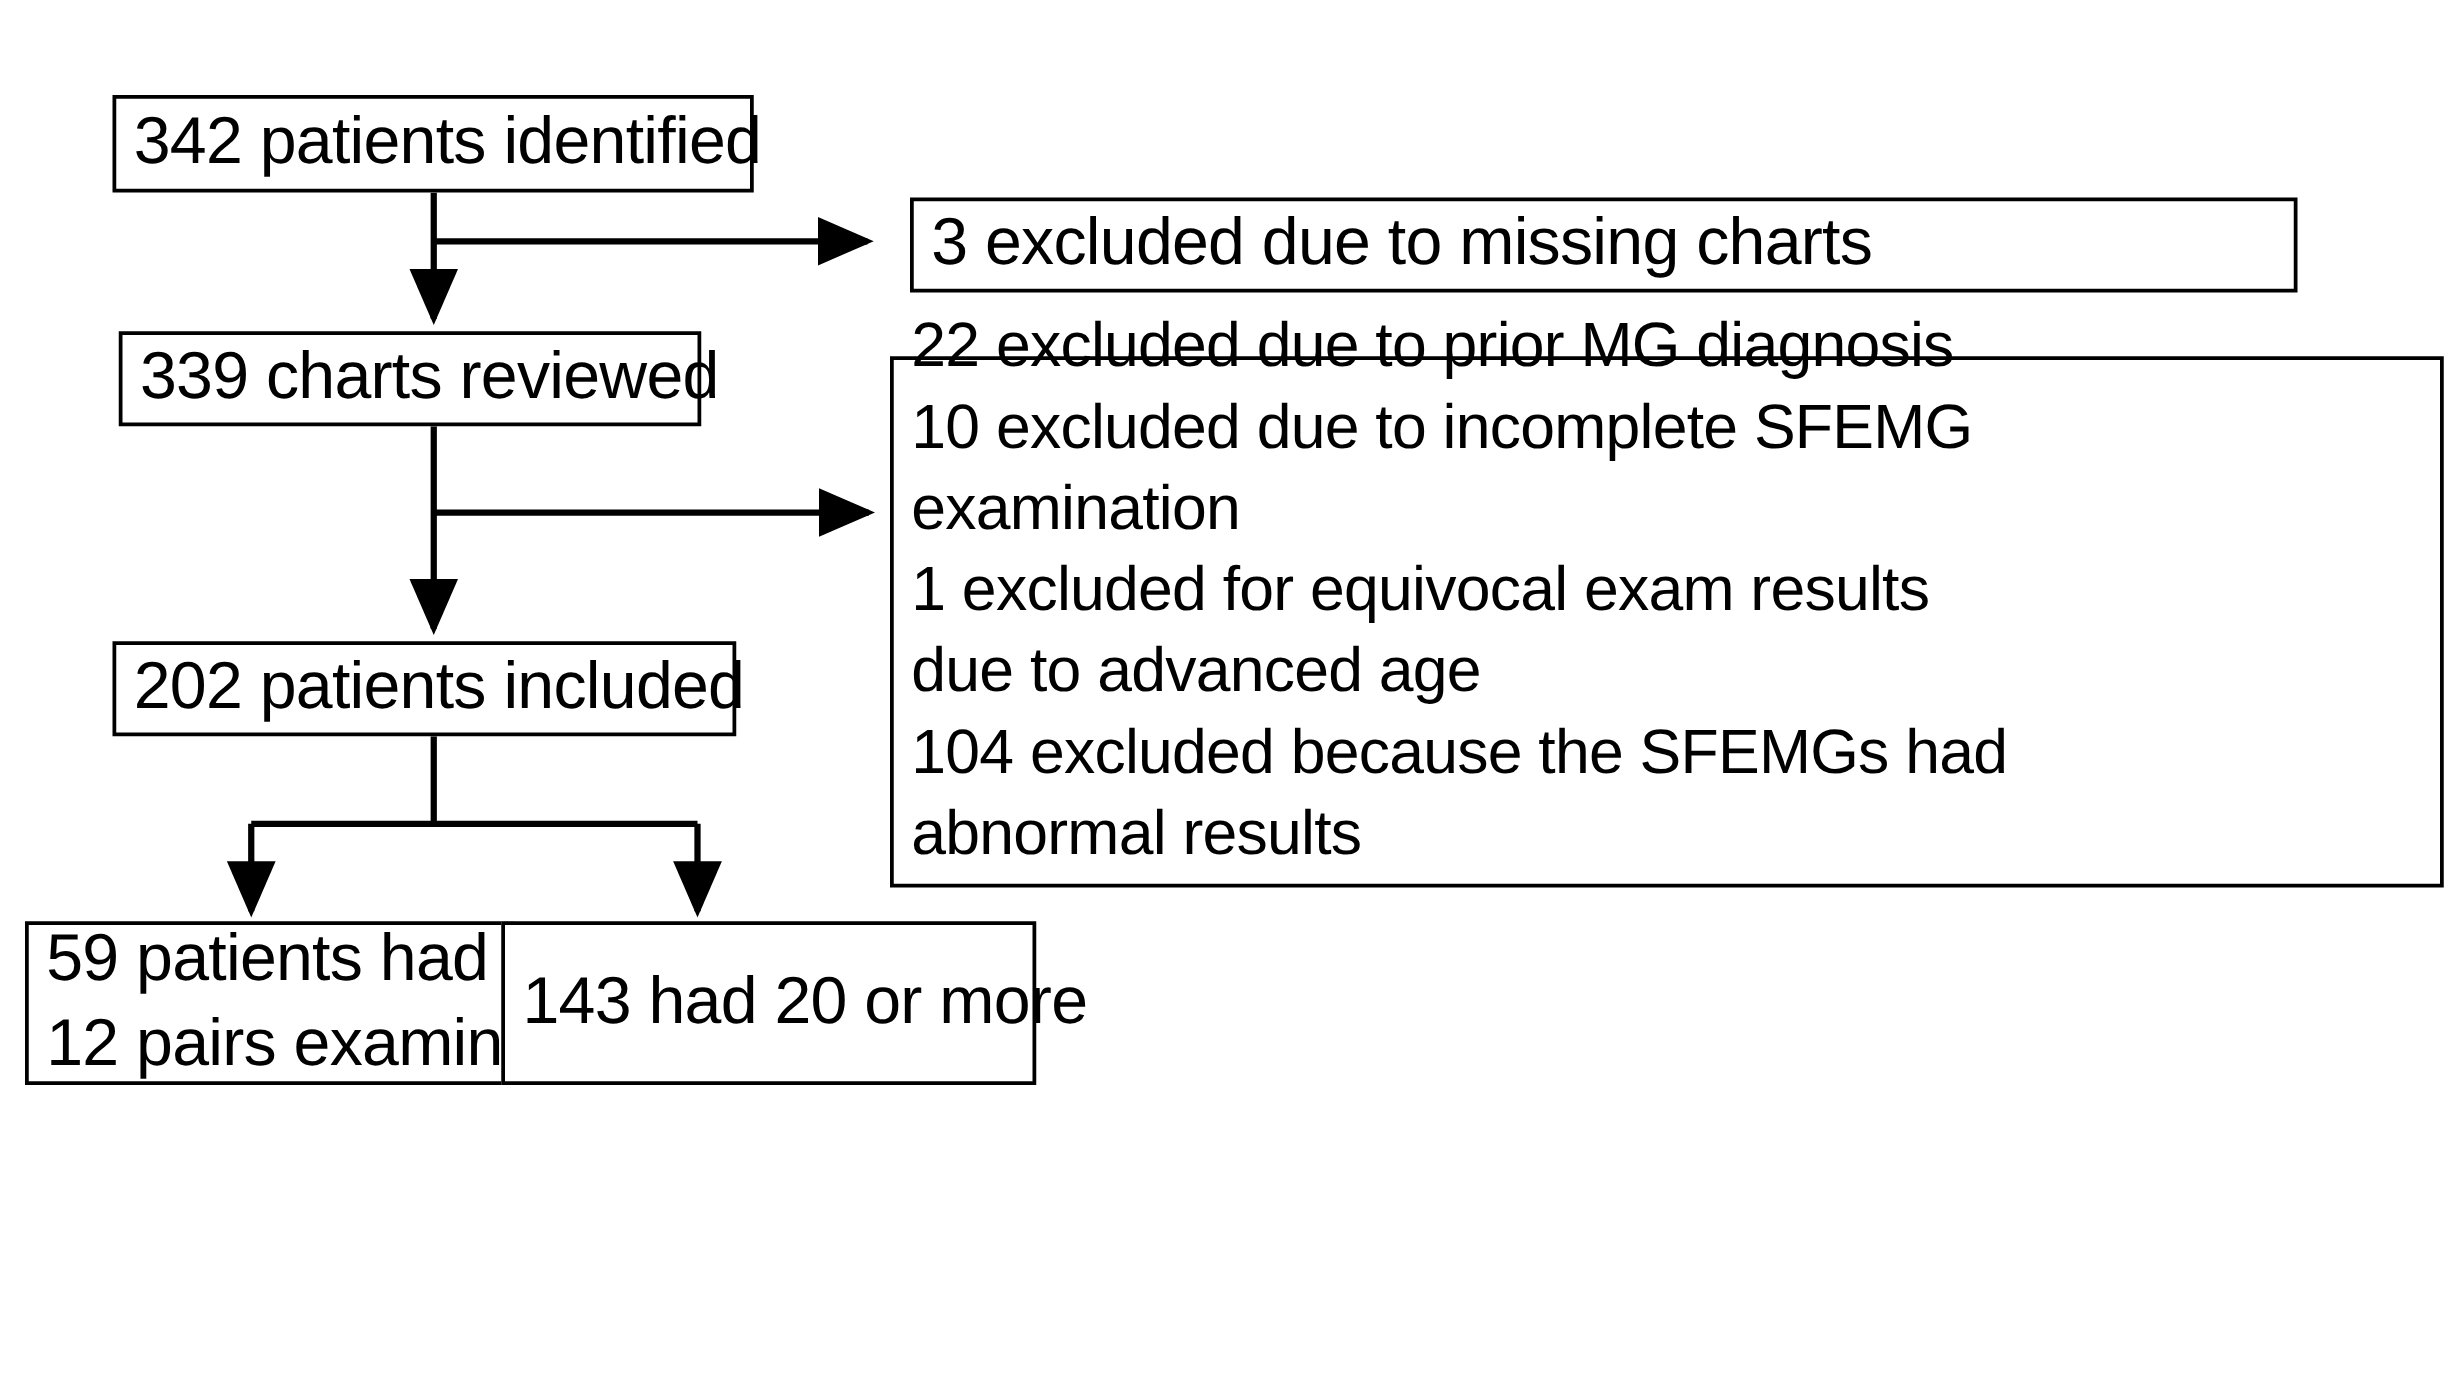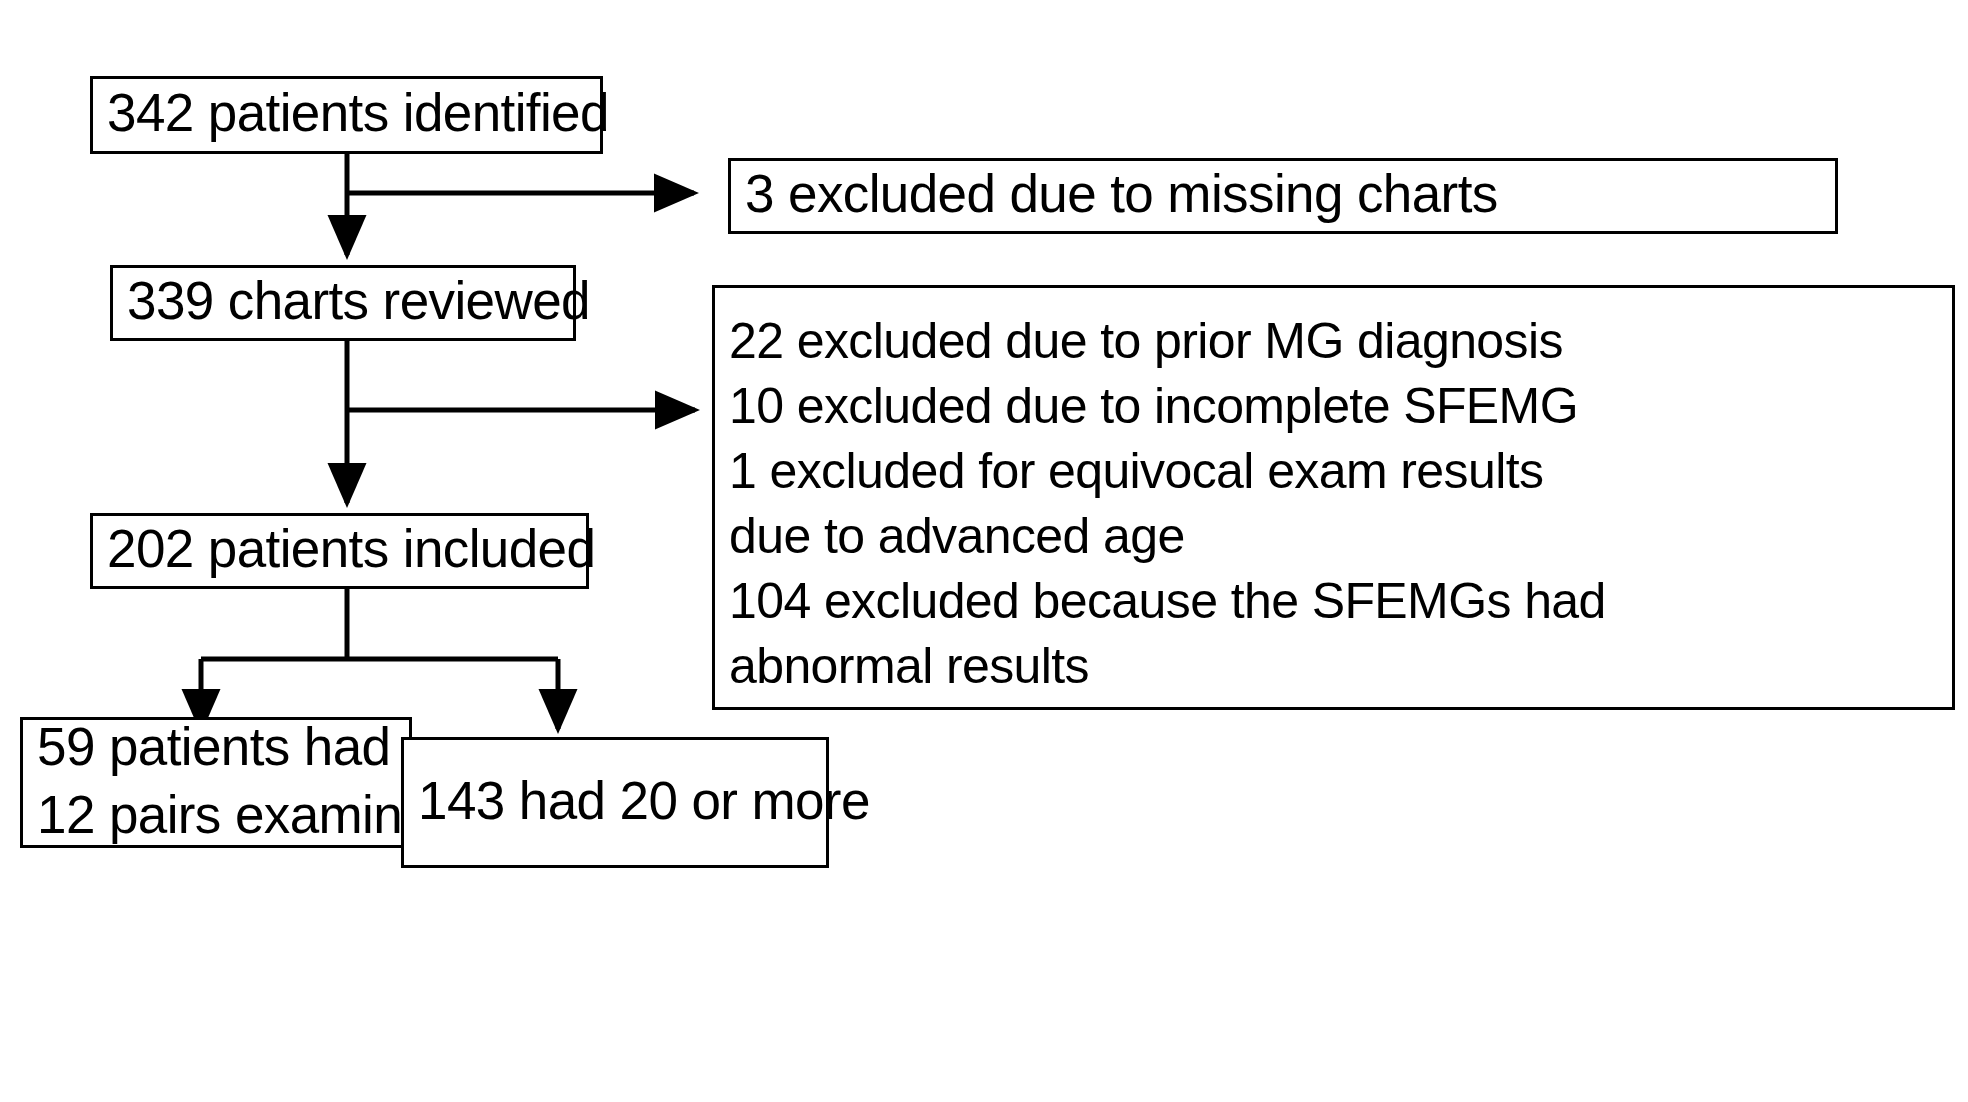--- a/index.html
+++ b/index.html
@@ -44,26 +44,26 @@
     white-space: nowrap;
   }
   .node .ln {
     display: block;
     width: 100%;
   }
 
   
   #node-identified    { left: 90px;  top: 76px;  width: 513px;  height: 78px;  }
   #node-excluded-charts { left: 711px; top: 158px; width: 1110px; height: 76px; margin-left: 17px; }
-  #node-reviewed      { left: 110px; top: 265px; width: 466px;  height: 76px;  }
+  #node-reviewed      { left: 95px; top: 265px; width: 466px;  height: 76px;  }
   #node-excluded-list { left: 712px; top: 285px; width: 1243px; height: 425px;
                         font-size: 50px; line-height: 1.30; padding-top: 8px;
                         padding-bottom: 8px; justify-content: flex-end; }
   #node-included      { left: 90px;  top: 513px; width: 499px;  height: 76px; align-items: center;  }
-  #node-59            { left: 20px;  top: 717px; width: 392px;  height: 131px; }
+  #node-59            { left: 20px;  top: 737px; width: 392px;  height: 131px; }
   #node-143           { left: 401px; top: 737px; width: 428px;  height: 131px; }
 </style>
 </head>
 <body>
 
 <div id="canvas">
 
   <svg id="edges" viewBox="0 0 1968 1102" width="1968" height="1102" aria-hidden="true">
     <defs>
       <marker id="arrowhead" markerWidth="9" markerHeight="9" refX="8" refY="4.5" orient="auto" markerUnits="strokeWidth">
@@ -98,20 +98,21 @@
     <span class="ln">3 excluded due to missing charts</span>
   </div>
 
   <div class="node" id="node-reviewed">
     <span class="ln">339 charts reviewed</span>
   </div>
 
   <div class="node" id="node-excluded-list">
     <span class="ln">22 excluded due to prior MG diagnosis</span>
     <span class="ln">10 excluded due to incomplete SFEMG</span>
+    <span class="ln">examination</span>
     <span class="ln">1 excluded for equivocal exam results</span>
     <span class="ln">due to advanced age</span>
     <span class="ln">104 excluded because the SFEMGs had</span>
     <span class="ln">abnormal results</span>
   </div>
 
   <div class="node" id="node-included">
     <span class="ln">202 patients included</span>
   </div>
 

